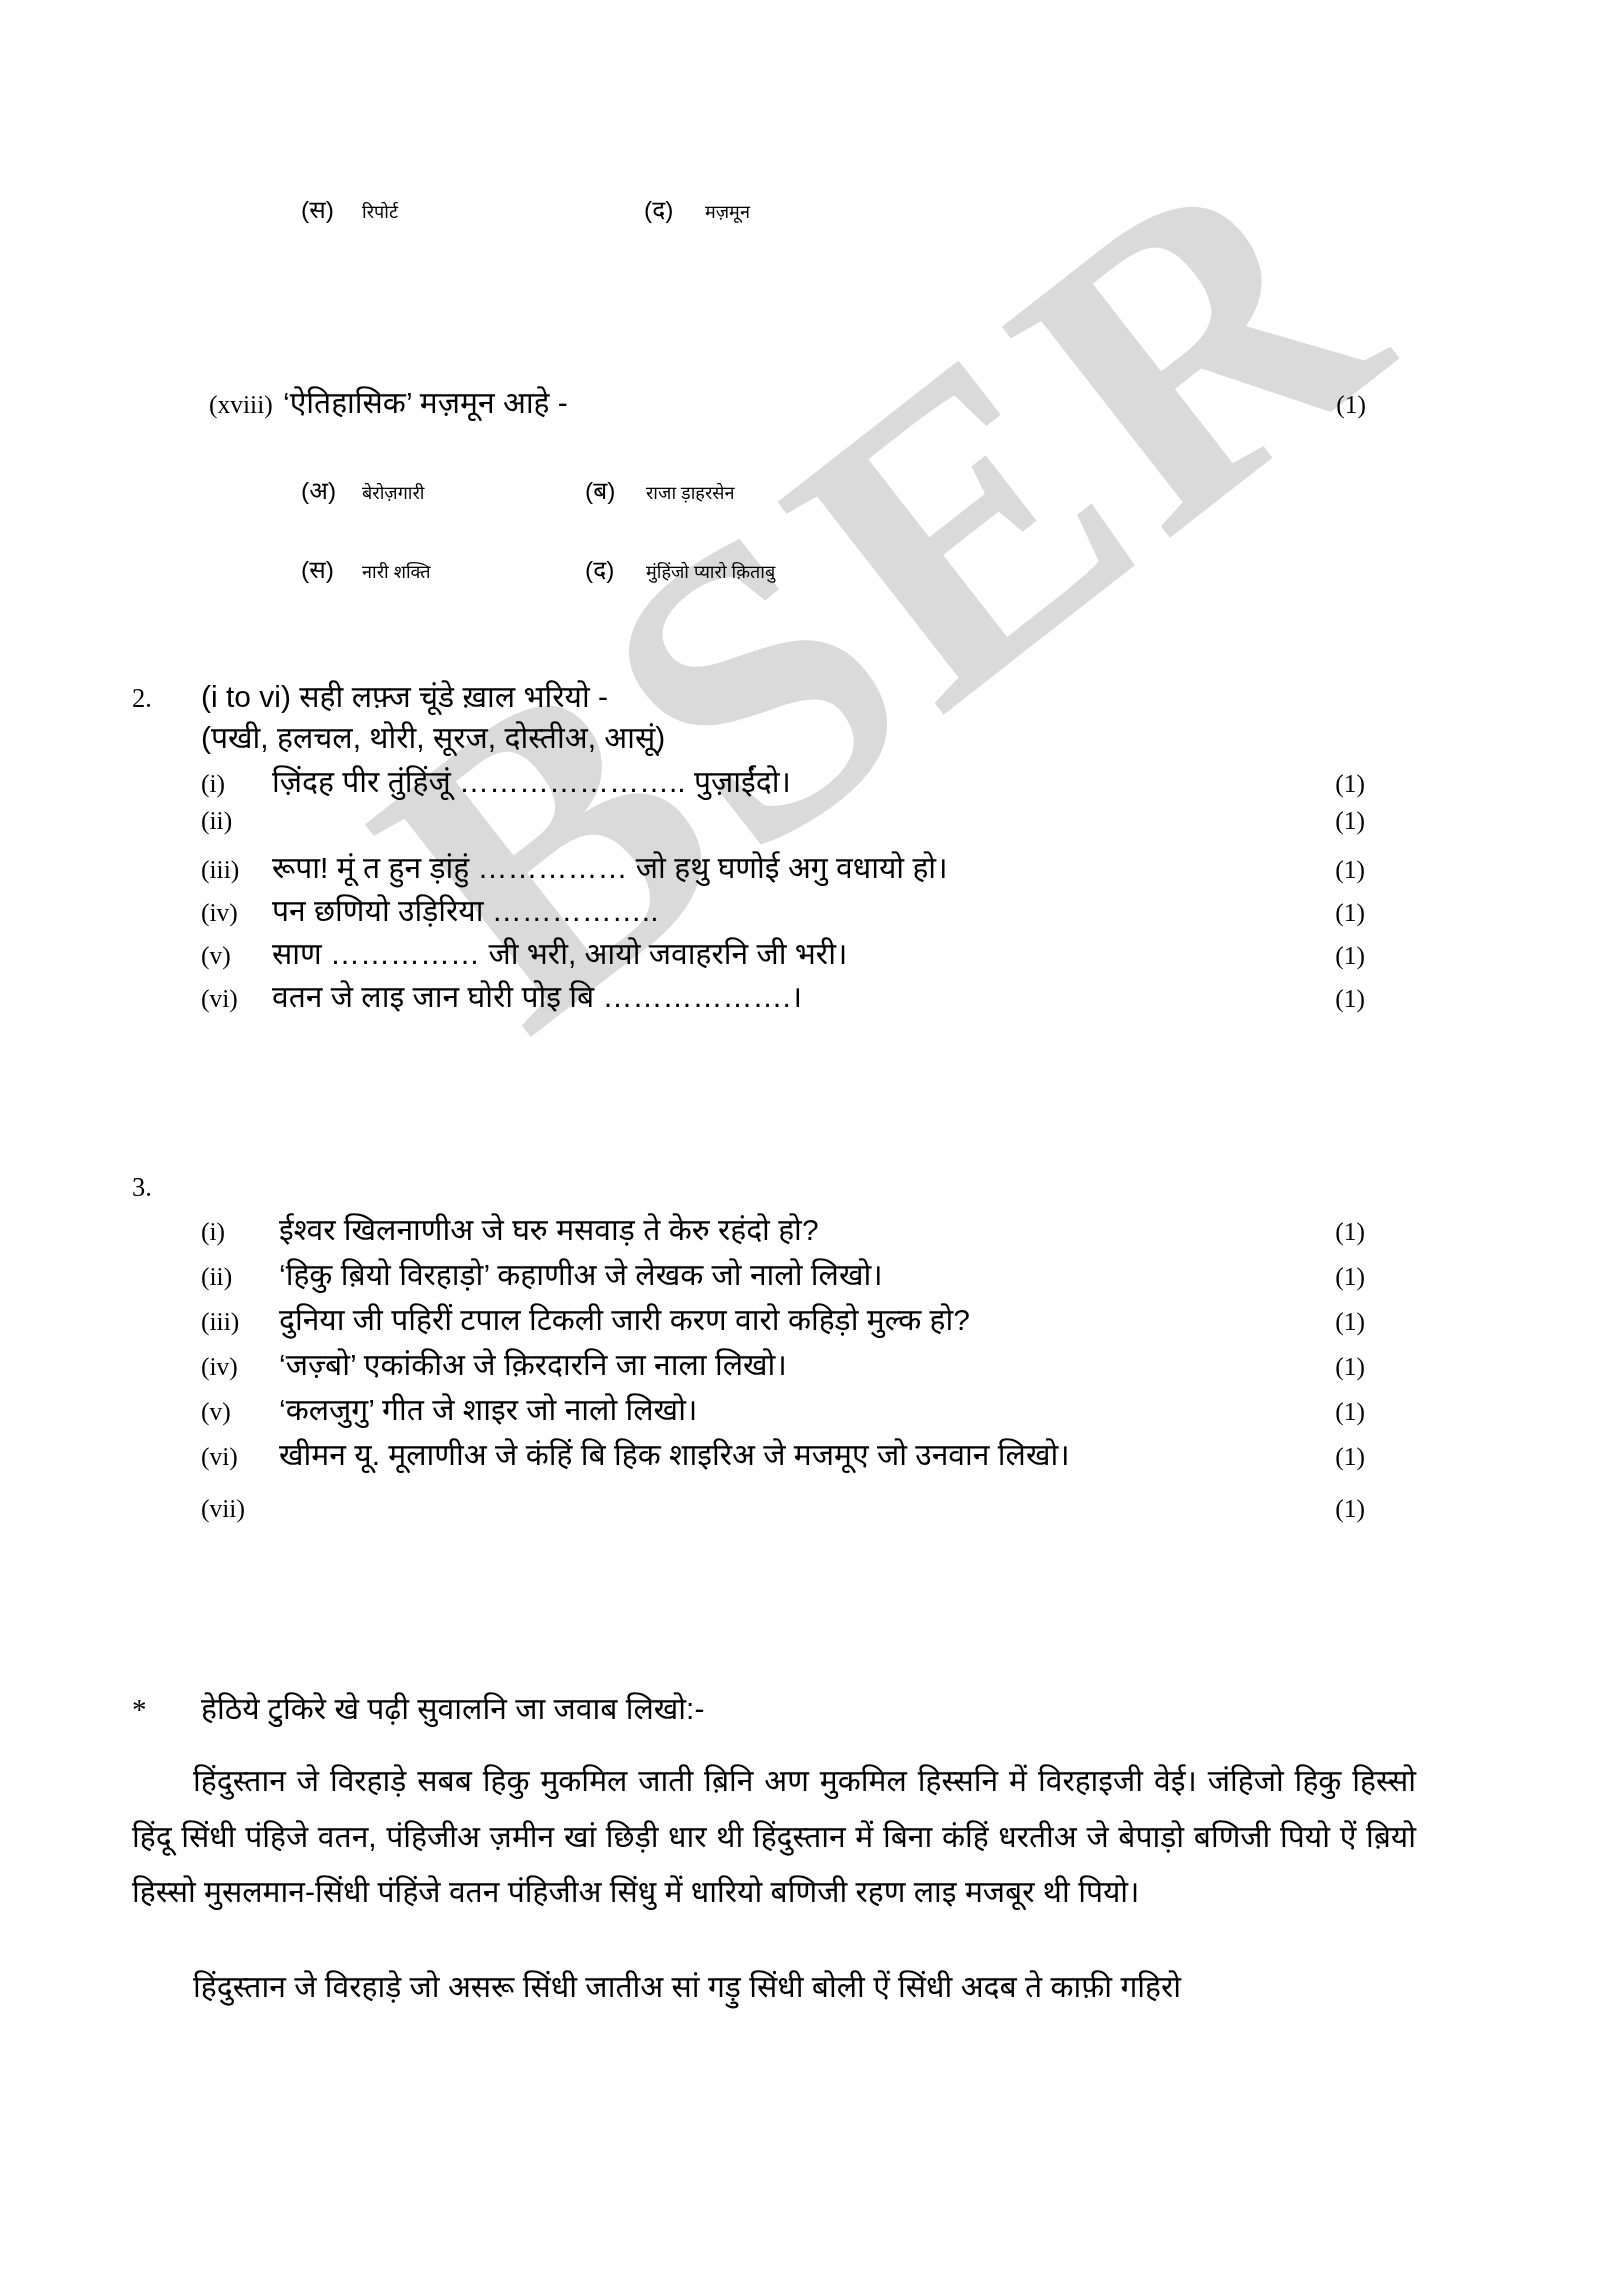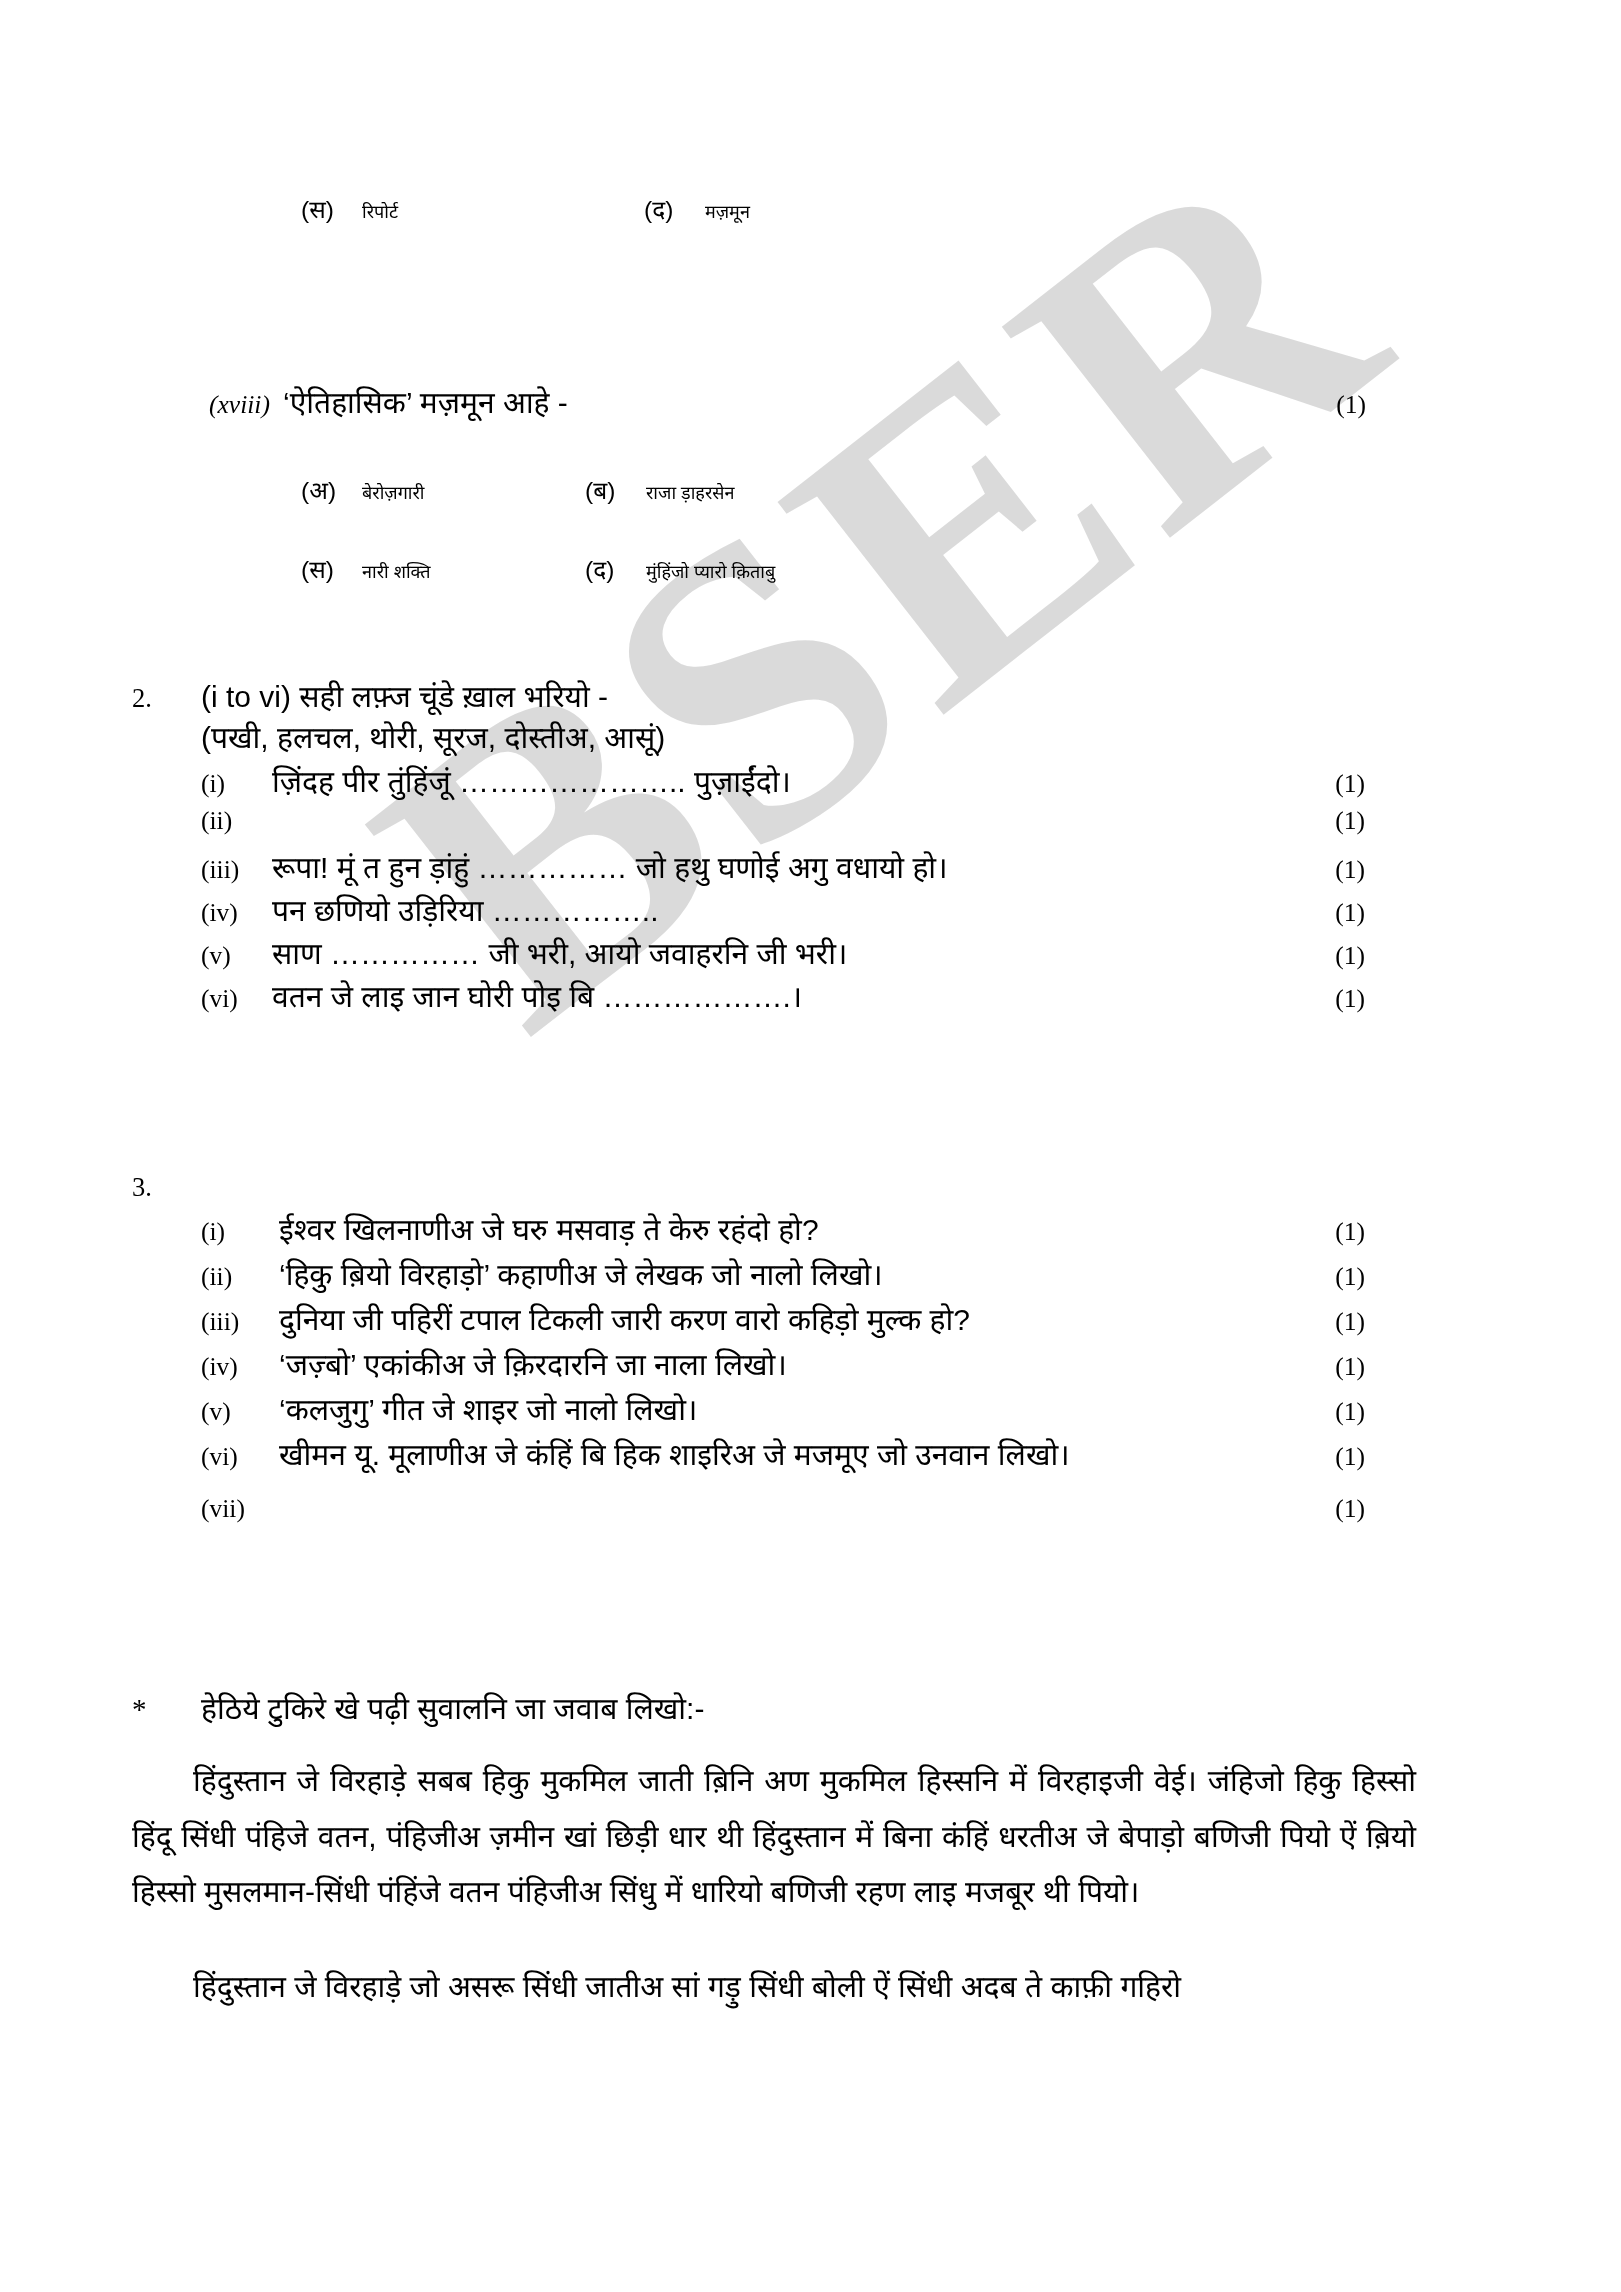--- a/index.html
+++ b/index.html
@@ -119,21 +119,21 @@
         </div>
         <div class="opt">
           <span class="opt-key">(द)</span>
           <span class="opt-val">मज़मून</span>
         </div>
       </div>
     </div>
 
     <div class="abs" style="left:209px; top:384px; width:1157px;">
       <div class="row">
-        <span class="roman" style="flex:0 0 74px;font-style:italic;">(xviii)</span>
+        <span class="roman" style="flex:0 0 74px;">(xviii)</span>
         <span class="body-txt">‘ऐतिहासिक’ मज़मून आहे -</span>
         <span class="marks">(1)</span>
       </div>
     </div>
 
     <div class="abs" style="left:301px; top:473px; width:1039px;">
       <div class="opt-line">
         <div class="opt" style="width:284px;">
           <span class="opt-key">(अ)</span>
           <span class="opt-val">बेरोज़गारी</span>

